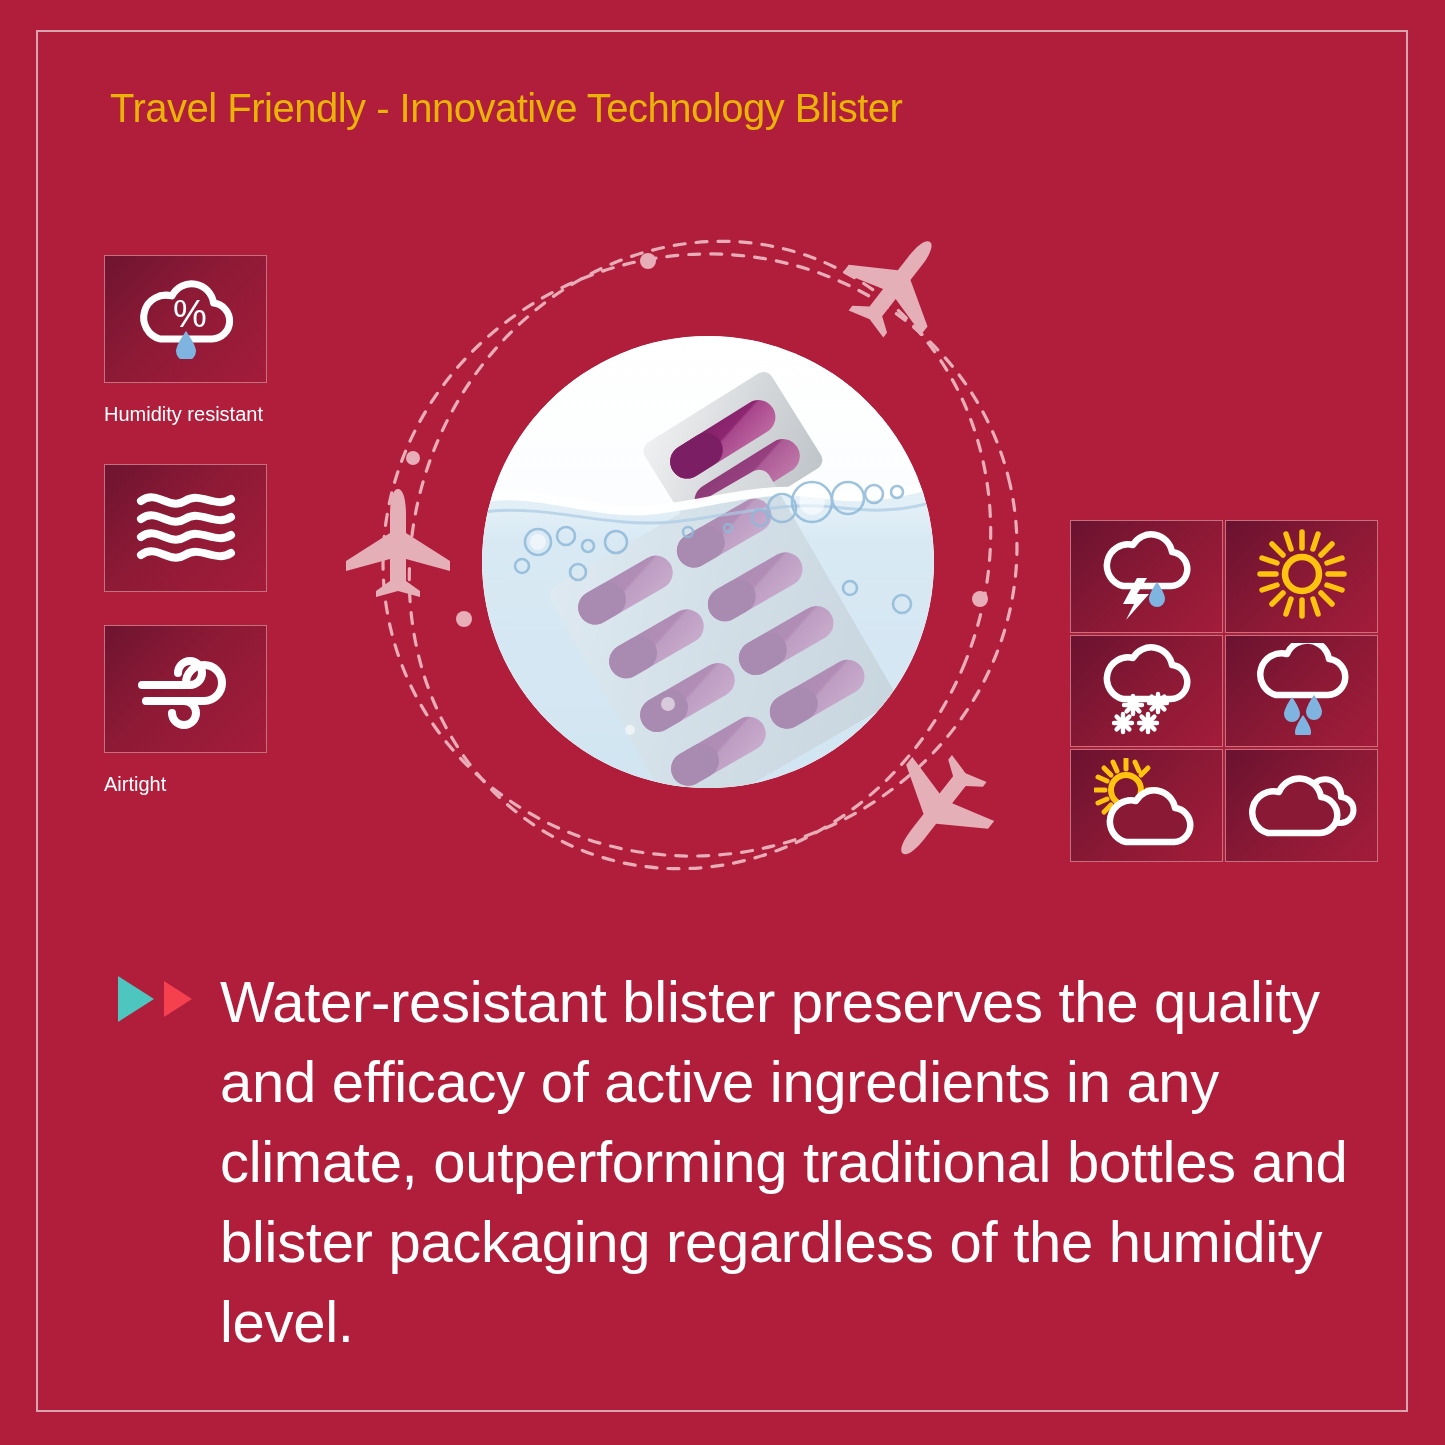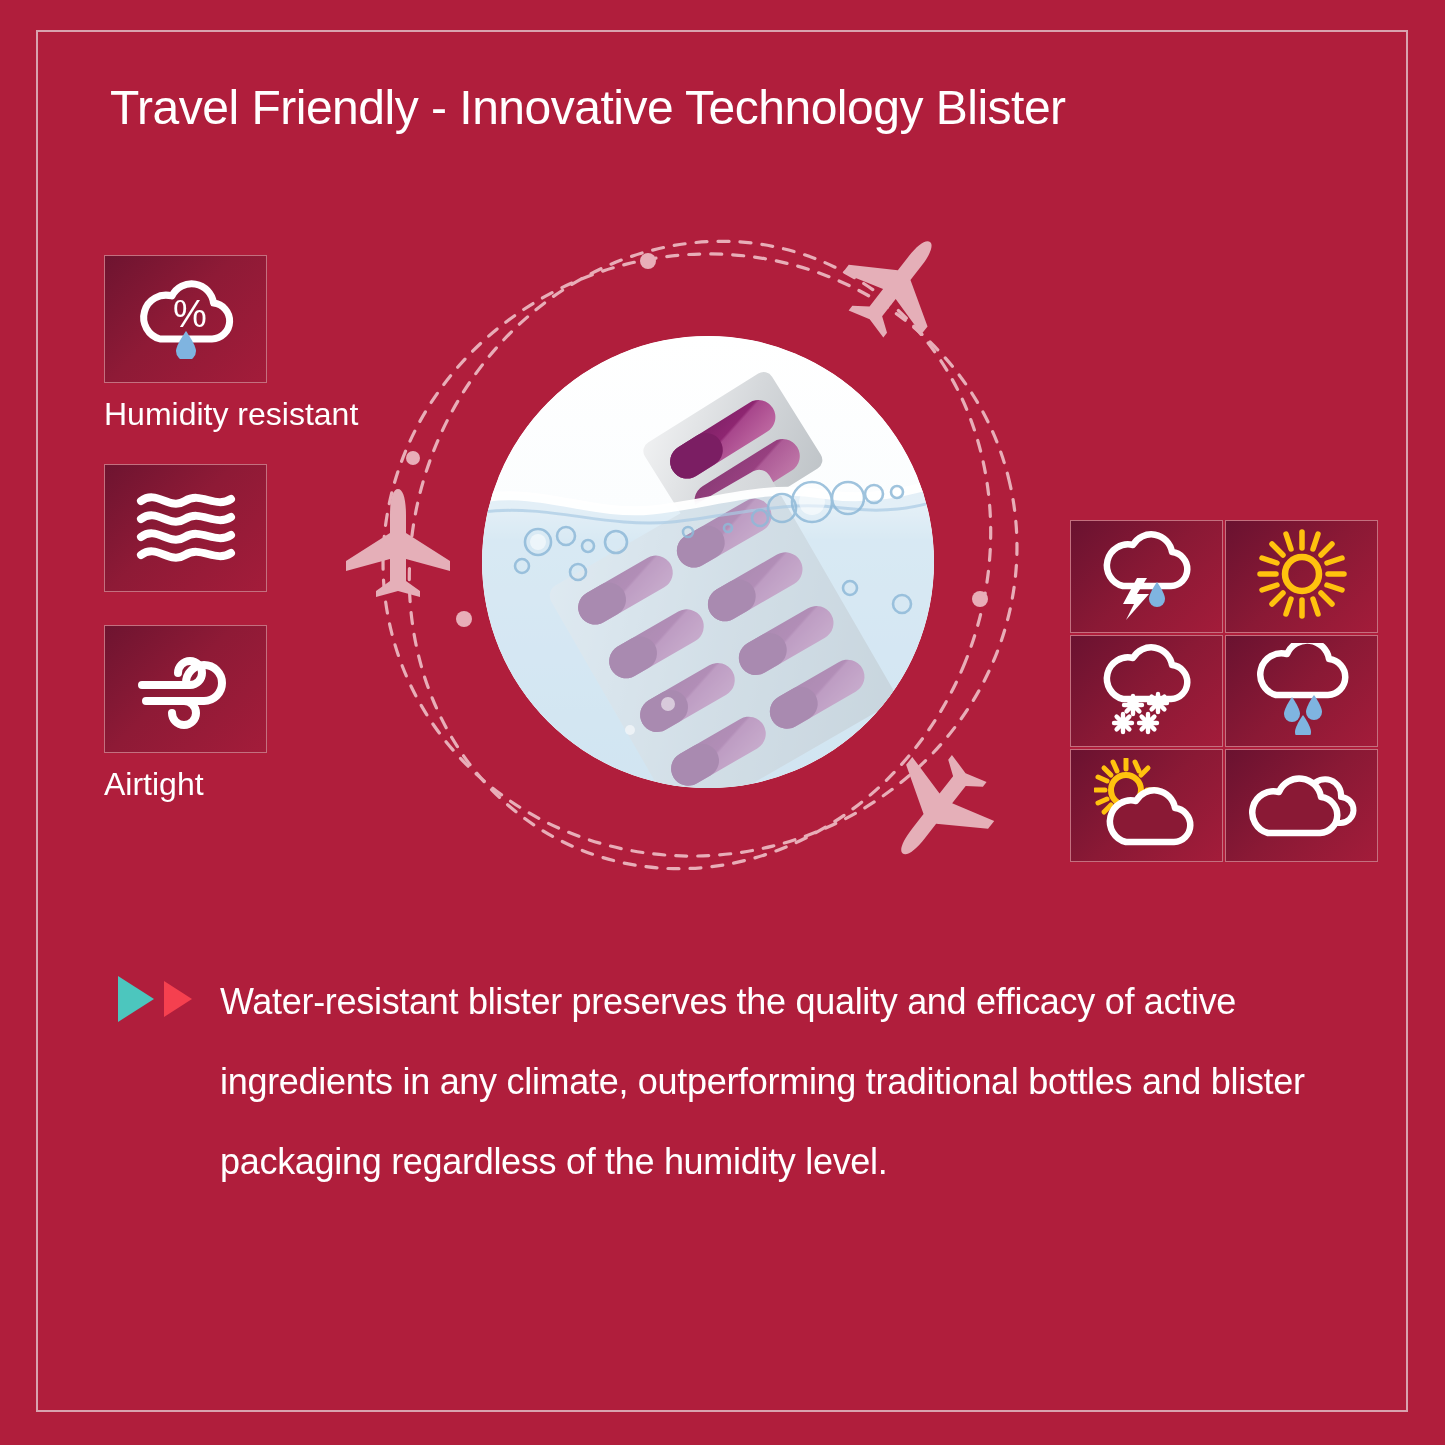--- a/index.html
+++ b/index.html
@@ -21,23 +21,23 @@
     width: 1372px; height: 1382px;
     border: 2px solid #D9A3AF;
     pointer-events: none;
   }
 
   
   .title {
     position: absolute;
     left: 110px; top: 72px;
     width: 1250px;
-    font-size: 48px;
+    font-size: 40px;
     line-height: 72px;
-    color: #ffffff;
+    color: #eab308;
     letter-spacing: -0.5px;
     white-space: nowrap;
   }
 
   
   .features {
     position: absolute;
     left: 104px; top: 255px;
     width: 300px;
   }
@@ -45,21 +45,21 @@
   .feature-tile {
     width: 163px; height: 128px;
     background: linear-gradient(135deg, #6E1430 0%, #8E1A36 45%, #A31C3A 100%);
     border: 1px solid #C4707F;
     display: flex;
     align-items: center;
     justify-content: center;
   }
   .feature-label {
     margin-top: 14px;
-    font-size: 32px;
+    font-size: 20px;
     color: #FFFFFF;
     line-height: 34px;
   }
 
   
   .weather-grid {
     position: absolute;
     left: 1070px; top: 520px;
     width: 308px; height: 342px;
     display: grid;
@@ -114,21 +114,21 @@
   }
   .tri-teal {
     border-width: 23px 0 23px 36px;
     border-color: transparent transparent transparent #4CC6BE;
   }
   .tri-red {
     border-width: 18px 0 18px 28px;
     border-color: transparent transparent transparent #F5404F;
   }
   .body-text {
-    font-size: 36px;
+    font-size: 58px;
     line-height: 80px;
     color: #FFFFFF;
     letter-spacing: -0.3px;
   }
 </style>
 </head>
 <body>
 
 <div id="root">
 

